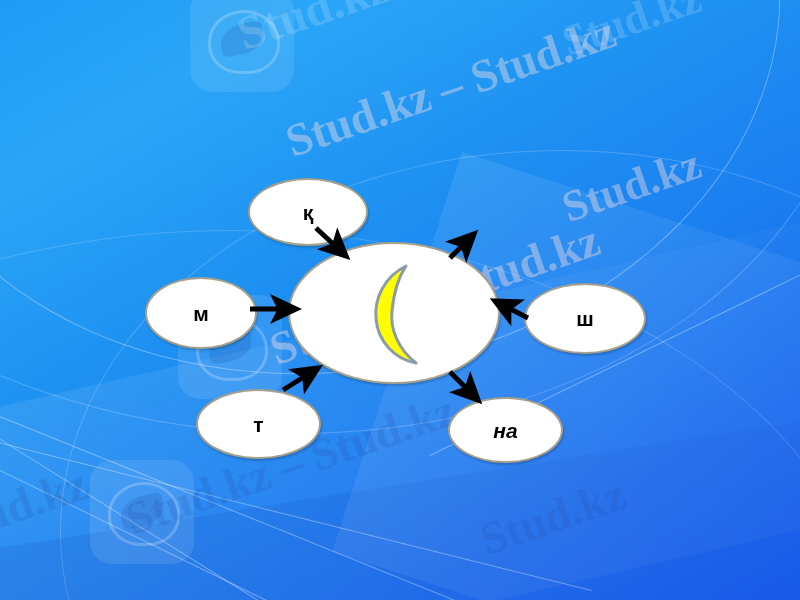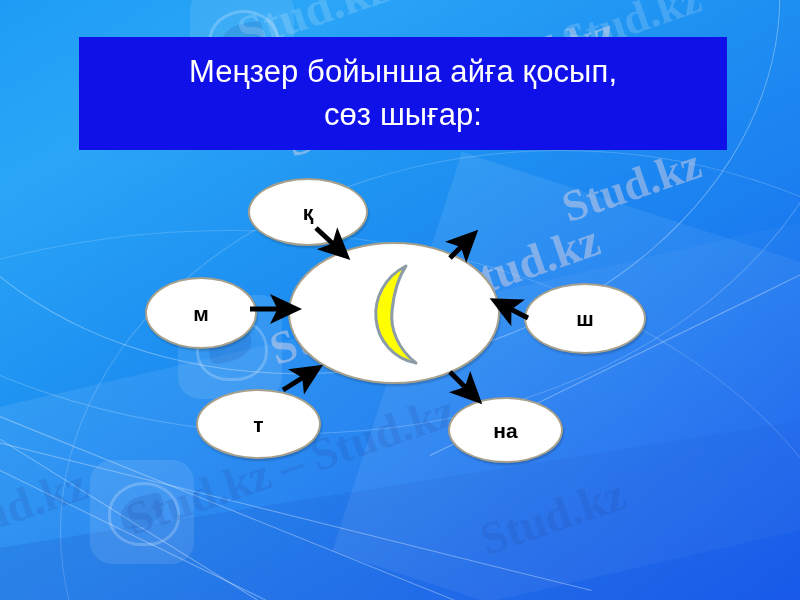--- a/index.html
+++ b/index.html
@@ -169,21 +169,21 @@
   .node.center {
     left: 288px; top: 242px;
     width: 212px; height: 142px;
     z-index: 8;
   }
   .node.n-q    { left: 248px; top: 178px; width: 120px; height: 68px; }
   .node.n-ran  { left: 458px; top: 180px; width: 120px; height: 66px; }
   .node.n-m    { left: 145px; top: 277px; width: 112px; height: 72px; }
   .node.n-sh   { left: 524px; top: 283px; width: 122px; height: 71px; }
   .node.n-t    { left: 196px; top: 389px; width: 125px; height: 70px; }
-  .node.n-na   { left: 448px; top: 397px; width: 115px; height: 66px; }
+  .node.n-na   { left: 448px; top: 397px; width: 115px; height: 66px; font-style: italic; }
 
   #arrow-layer {
     position: absolute;
     inset: 0;
     z-index: 9;
     pointer-events: none;
   }
 
   
   #moon-wrap {
@@ -223,24 +223,20 @@
     <div class="wm pale" style="left:235px; top:-18px; font-size:48px; transform:rotate(-19deg);">Stud.kz</div>
     <div class="wm pale" style="left:560px; top:-6px; font-size:44px; transform:rotate(-19deg);">Stud.kz</div>
     <div class="wm pink" style="left:278px; top:60px; font-size:46px; transform:rotate(-19deg);">Stud.kz – Stud.kz</div>
     <div class="wm pink" style="left:560px; top:160px; font-size:44px; transform:rotate(-19deg);">Stud.kz</div>
     <div class="wm pink" style="left:262px; top:268px; font-size:46px; transform:rotate(-19deg);">Stud.kz – Stud.kz</div>
     <div class="wm dark" style="left:118px; top:438px; font-size:46px; transform:rotate(-19deg);">Stud.kz – Stud.kz</div>
     <div class="wm dark" style="left:478px; top:490px; font-size:46px; transform:rotate(-19deg);">Stud.kz</div>
     <div class="wm dark" style="left:-60px; top:480px; font-size:46px; transform:rotate(-19deg);">Stud.kz</div>
   </div>
 
-  <div id="title-banner">
-    <div id="title-text">Меңзер бойынша айға қосып,
-сөз шығар:</div>
-  </div>
 
   <div id="diagram">
 
     <div class="node center"></div>
 
     <div class="node n-q">
       <span class="label">қ</span>
     </div>
 
 

